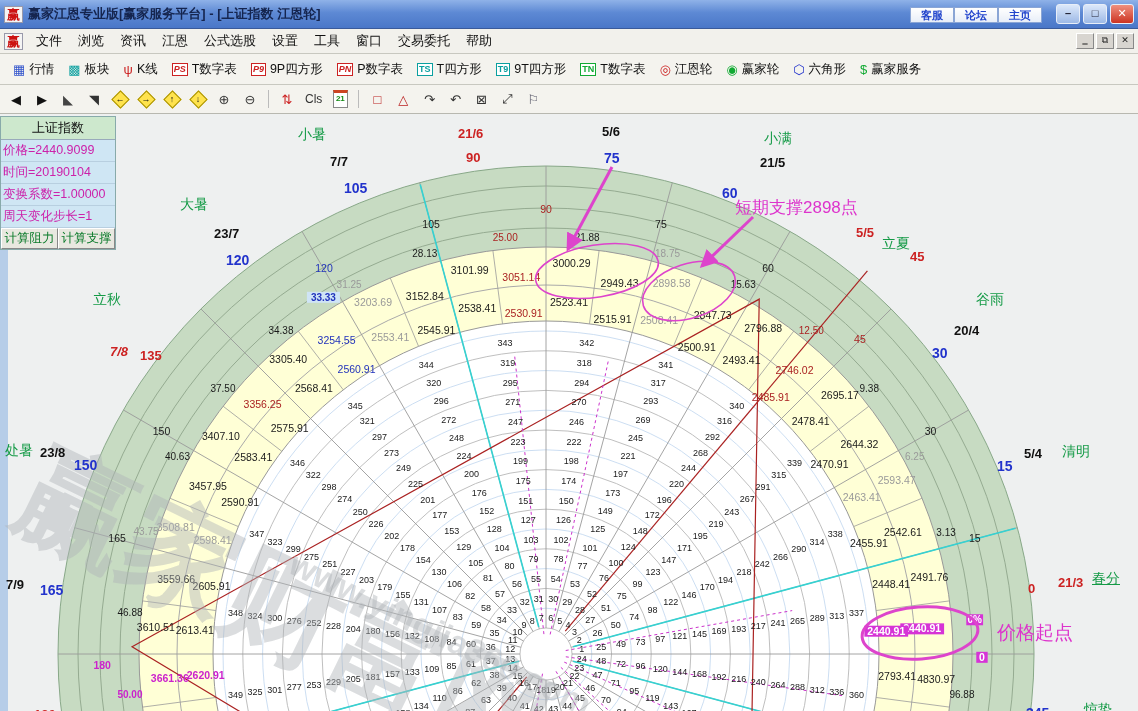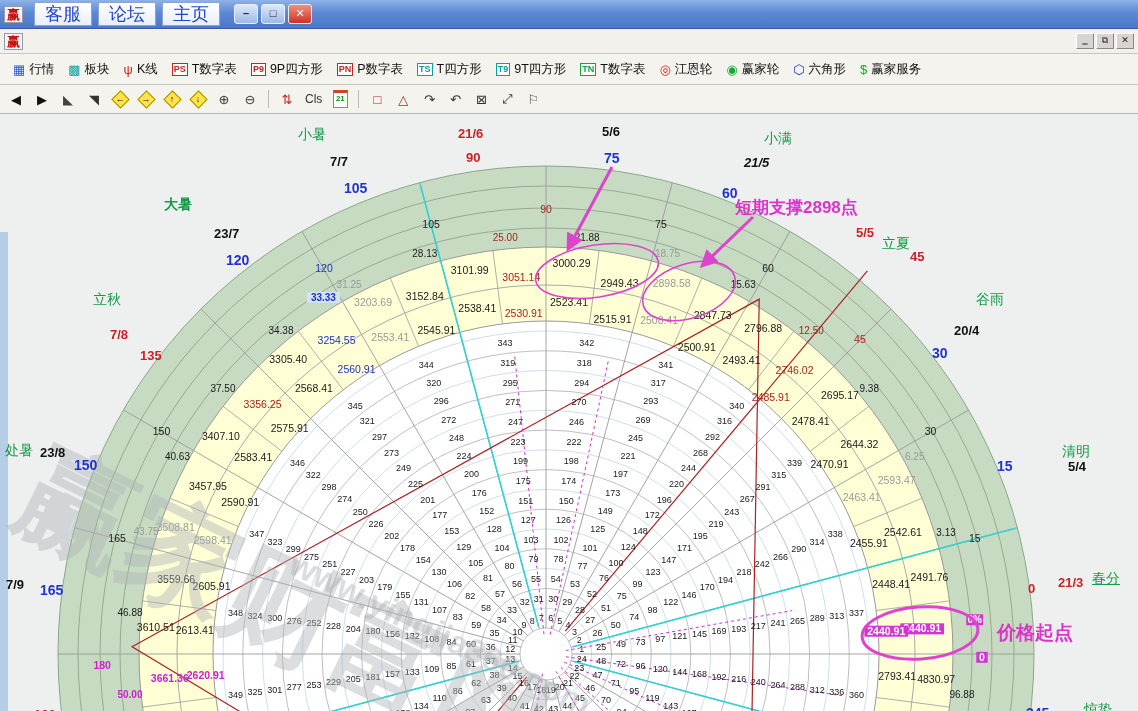--- a/index.html
+++ b/index.html
@@ -3,36 +3,36 @@
 <meta charset="utf-8">
 <style>
   html,body{margin:0;padding:0;}
   body{width:1138px;height:711px;overflow:hidden;font-family:"Liberation Sans","DejaVu Sans",sans-serif;}
   .app{width:1138px;height:711px;display:flex;flex-direction:column;background:#eef0f0;}
 
   
   .titlebar{height:28px;flex:0 0 28px;background:linear-gradient(#8fb2e8,#5d89d4 45%,#4a77c8);display:flex;align-items:center;padding:0 4px;border-bottom:1px solid #3a5a9a;}
   .app-logo{color:#cc1111;background:#f4f4f4;border:1px solid #99a;font-weight:bold;font-size:13px;padding:0 2px;margin-right:5px;line-height:15px;}
   .title-text{font-size:13px;font-weight:bold;color:#15254f;flex:1;white-space:nowrap;}
-  .tb-btn{background:linear-gradient(#ffffff,#e8eef8);border:1px solid #8aa5d5;color:#2244cc;font-size:18px;font-weight:normal;padding:1px 10px;margin-left:6px;cursor:pointer;}
+  .tb-btn{background:linear-gradient(#ffffff,#e8eef8);border:1px solid #8aa5d5;color:#2244cc;font-size:11px;font-weight:bold;padding:1px 10px;cursor:pointer;}
   .winbtns{display:flex;gap:3px;margin-left:14px;}
   .winbtn{width:22px;height:18px;border:1px solid #e8eef8;border-radius:3px;background:linear-gradient(#dce8fa,#9db9e6);color:#223;font-size:11px;line-height:16px;text-align:center;font-weight:bold;}
   .winbtn.close{background:linear-gradient(#f0907f,#cc3322);color:#fff;}
 
   
   .menubar{height:24px;flex:0 0 24px;background:#f2f1ec;display:flex;align-items:center;padding:0 4px;border-bottom:1px solid #c8c8c0;}
   .menu-item{font-size:13px;color:#111;padding:2px 8px;cursor:pointer;}
   .menubar .spacer{flex:1;}
   .mdibtn{width:16px;height:14px;background:#d8d5d0;border:1px solid;border-color:#fff #888 #888 #fff;font-size:9px;line-height:12px;text-align:center;margin-left:2px;color:#222;}
 
   
   .toolbar1{height:30px;flex:0 0 30px;background:#f4f3ee;display:flex;align-items:center;padding:0 6px;border-bottom:1px solid #c8c8c0;}
   .t1item{display:inline-flex;align-items:center;gap:4px;font-size:12.5px;color:#111;padding:0 7px;cursor:pointer;white-space:nowrap;}
   .lic{display:inline-block;font-size:9px;font-weight:bold;line-height:11px;padding:0 1px;border:1px solid;background:#fff;}
-  .lic.red{color:#cc2222;border-color:#cc2222;}
+  .lic.red{color:#cc2222;border-color:#cc2222;font-style:italic;}
   .lic.teal{color:#0aa0a0;border-color:#0aa0a0;}
   .lic.green{color:#11aa33;border-color:#11aa33;}
   .gic{font-size:13px;line-height:13px;}
   .toolbar2{height:28px;flex:0 0 28px;background:#f4f3ee;display:flex;align-items:center;padding:0 8px;gap:10px;border-bottom:1px solid #b8b8b0;}
   .t2item{display:inline-flex;align-items:center;justify-content:center;min-width:16px;height:18px;cursor:pointer;font-size:13px;color:#222;position:relative;}
   .diamond{width:11px;height:11px;background:#ffe34d;border:1px solid #a89000;transform:rotate(45deg);}
   .diamond-arrow{position:absolute;font-size:9px;color:#111;line-height:9px;}
   .vsep{width:1px;height:18px;background:#bbb;}
   .cal{width:13px;height:14px;background:#fff;border:1px solid #888;border-top:3px solid #cc4422;font-size:8px;line-height:11px;text-align:center;color:#128a12;font-weight:bold;}
 
@@ -40,46 +40,59 @@
   .chart{position:relative;flex:1;background:#eef0f0;overflow:hidden;}
   .chart svg{position:absolute;left:0;top:0;}
   .leftstrip{position:absolute;left:0;top:118px;width:8px;bottom:0;background:#b6cde8;}
   .wm{position:absolute;color:rgba(175,180,185,0.45);font-weight:bold;white-space:nowrap;pointer-events:none;}
 
   .olabel{position:absolute;font-size:13px;font-weight:bold;white-space:nowrap;text-align:center;}
   .olabel.g{color:#149a46;font-weight:normal;font-size:14px;}
   .olabel.k{color:#111;}
   .olabel.r{color:#cc2222;}
   .olabel.b{color:#2233cc;font-size:14px;}
-  .anno{position:absolute;color:#dd33cc;font-weight:bold;white-space:nowrap;}
+  .anno{position:absolute;color:#dd33cc;font-weight:normal;white-space:nowrap;}
 
   
   .panel{position:absolute;left:0;top:2px;width:114px;font-size:12.5px;border:1px solid #8aa;background:#cfe6f4;}
   .panel-h{background:#cde8cd;border-bottom:1px solid #9ab;color:#111;text-align:center;padding:2px 0;font-size:13px;}
   .panel-row{color:#cc22aa;padding:2px 2px;border-bottom:1px solid #b8cfe0;white-space:nowrap;overflow:hidden;}
   .panel-btns{display:flex;}
   .panel-btn{flex:1;background:#e8e8e0;border:1px solid;border-color:#fff #888 #888 #fff;color:#0a7a2a;font-size:12.5px;text-align:center;padding:1px 0;cursor:pointer;}
 </style>
 </head>
 <body>
 
 <div class="app">
 
   <div class="titlebar">
     <span class="app-logo">赢</span>
+    <span class="title-text">赢家江恩专业版[赢家服务平台] - [上证指数 江恩轮]</span>
     <span id="linkbtns"><span class="tb-btn">客服</span><span class="tb-btn">论坛</span><span class="tb-btn">主页</span></span>
     <span class="winbtns" id="winbtns">
         <span class="winbtn">–</span>
         <span class="winbtn">□</span>
         <span class="winbtn close">✕</span>
       </span>
   </div>
 
   <div class="menubar">
     <span class="app-logo">赢</span>
+    <span id="menuitems" style="display:flex;">
+        <span class="menu-item">文件</span>
+        <span class="menu-item">浏览</span>
+        <span class="menu-item">资讯</span>
+        <span class="menu-item">江恩</span>
+        <span class="menu-item">公式选股</span>
+        <span class="menu-item">设置</span>
+        <span class="menu-item">工具</span>
+        <span class="menu-item">窗口</span>
+        <span class="menu-item">交易委托</span>
+        <span class="menu-item">帮助</span>
+      </span>
     <span class="spacer"></span>
     <span id="mdibtns" style="display:flex;">
         <span class="mdibtn">‗</span>
         <span class="mdibtn">⧉</span>
         <span class="mdibtn">✕</span>
       </span>
   </div>
 
   <div class="toolbar1" id="toolbar1">
       <span class="t1item">
@@ -754,52 +767,63 @@
       </svg>
     <div class="leftstrip"></div>
 
     <div class="wm" style="left:60px;top:300px;font-size:115px;transform:rotate(26deg);transform-origin:0 0;">赢家财富网</div>
     <div class="wm" style="left:300px;top:430px;font-size:34px;transform:rotate(26deg);transform-origin:0 0;">www.yingjia360.com</div>
 
     <div id="olabels">
         <div class="olabel g" style="left: 298px; top: 12px;">小暑</div>
         <div class="olabel k" style="left: 330px; top: 40px;">7/7</div>
         <div class="olabel b" style="left: 344px; top: 66px;">105</div>
-        <div class="olabel g" style="left: 164px; top: 82px; font-weight: bold;">大暑</div>
+        <div class="olabel g" style="left: 180px; top: 82px;">大暑</div>
         <div class="olabel k" style="left: 214px; top: 112px;">23/7</div>
         <div class="olabel b" style="left: 226px; top: 138px;">120</div>
         <div class="olabel g" style="left: 93px; top: 177px;">立秋</div>
-        <div class="olabel r" style="left: 110px; top: 213px;">7/8</div>
+        <div class="olabel r" style="left: 110px; top: 230px; font-style: italic;">7/8</div>
         <div class="olabel r" style="left: 140px; top: 234px;">135</div>
         <div class="olabel g" style="left: 5px; top: 328px;">处暑</div>
         <div class="olabel k" style="left: 40px; top: 331px;">23/8</div>
         <div class="olabel b" style="left: 74px; top: 343px;">150</div>
         <div class="olabel k" style="left: 6px; top: 463px;">7/9</div>
         <div class="olabel b" style="left: 40px; top: 468px;">165</div>
         <div class="olabel r" style="left: 34px; top: 593px;">180</div>
         <div class="olabel r" style="left: 458px; top: 12px;">21/6</div>
         <div class="olabel r" style="left: 466px; top: 36px;">90</div>
         <div class="olabel k" style="left: 602px; top: 10px;">5/6</div>
         <div class="olabel b" style="left: 604px; top: 36px;">75</div>
         <div class="olabel g" style="left: 764px; top: 16px;">小满</div>
-        <div class="olabel k" style="left: 744px; top: 41px; font-style: italic;">21/5</div>
+        <div class="olabel k" style="left: 760px; top: 41px;">21/5</div>
         <div class="olabel b" style="left: 722px; top: 71px;">60</div>
         <div class="olabel g" style="left: 882px; top: 85px; margin-top: 36px;">立夏</div>
         <div class="olabel r" style="left: 856px; top: 111px;">5/5</div>
         <div class="olabel r" style="left: 910px; top: 135px;">45</div>
         <div class="olabel g" style="left: 976px; top: 177px;">谷雨</div>
         <div class="olabel k" style="left: 954px; top: 209px;">20/4</div>
         <div class="olabel b" style="left: 932px; top: 231px;">30</div>
         <div class="olabel g" style="left: 1062px; top: 329px;">清明</div>
-        <div class="olabel k" style="left: 1024px; top: 345px; margin-left: 44px;">5/4</div>
+        <div class="olabel k" style="left: 1024px; top: 332px;">5/4</div>
         <div class="olabel b" style="left: 997px; top: 344px;">15</div>
         <div class="olabel g" style="left: 1092px; top: 456px; text-decoration: underline;">春分</div>
         <div class="olabel r" style="left: 1058px; top: 461px;">21/3</div>
         <div class="olabel r" style="left: 1028px; top: 467px;">0</div>
         <div class="olabel g" style="left: 1084px; top: 587px;">惊蛰</div>
         <div class="olabel b" style="left: 1026px; top: 591px;">345</div>
       </div>
 
     <div class="anno" style="left:735px;top:82px;font-size:17px;">短期支撑2898点</div>
     <div class="anno" style="left:997px;top:506px;font-size:19px;">价格起点</div>
 
+    <div class="panel">
+      <div class="panel-h">上证指数</div>
+      <div class="panel-row">价格=2440.9099</div>
+      <div class="panel-row">时间=20190104</div>
+      <div class="panel-row">变换系数=1.00000</div>
+      <div class="panel-row">周天变化步长=1</div>
+      <div class="panel-btns">
+        <div class="panel-btn">计算阻力</div>
+        <div class="panel-btn">计算支撑</div>
+      </div>
+    </div>
   </div>
 </div>
 
 </body></html>

